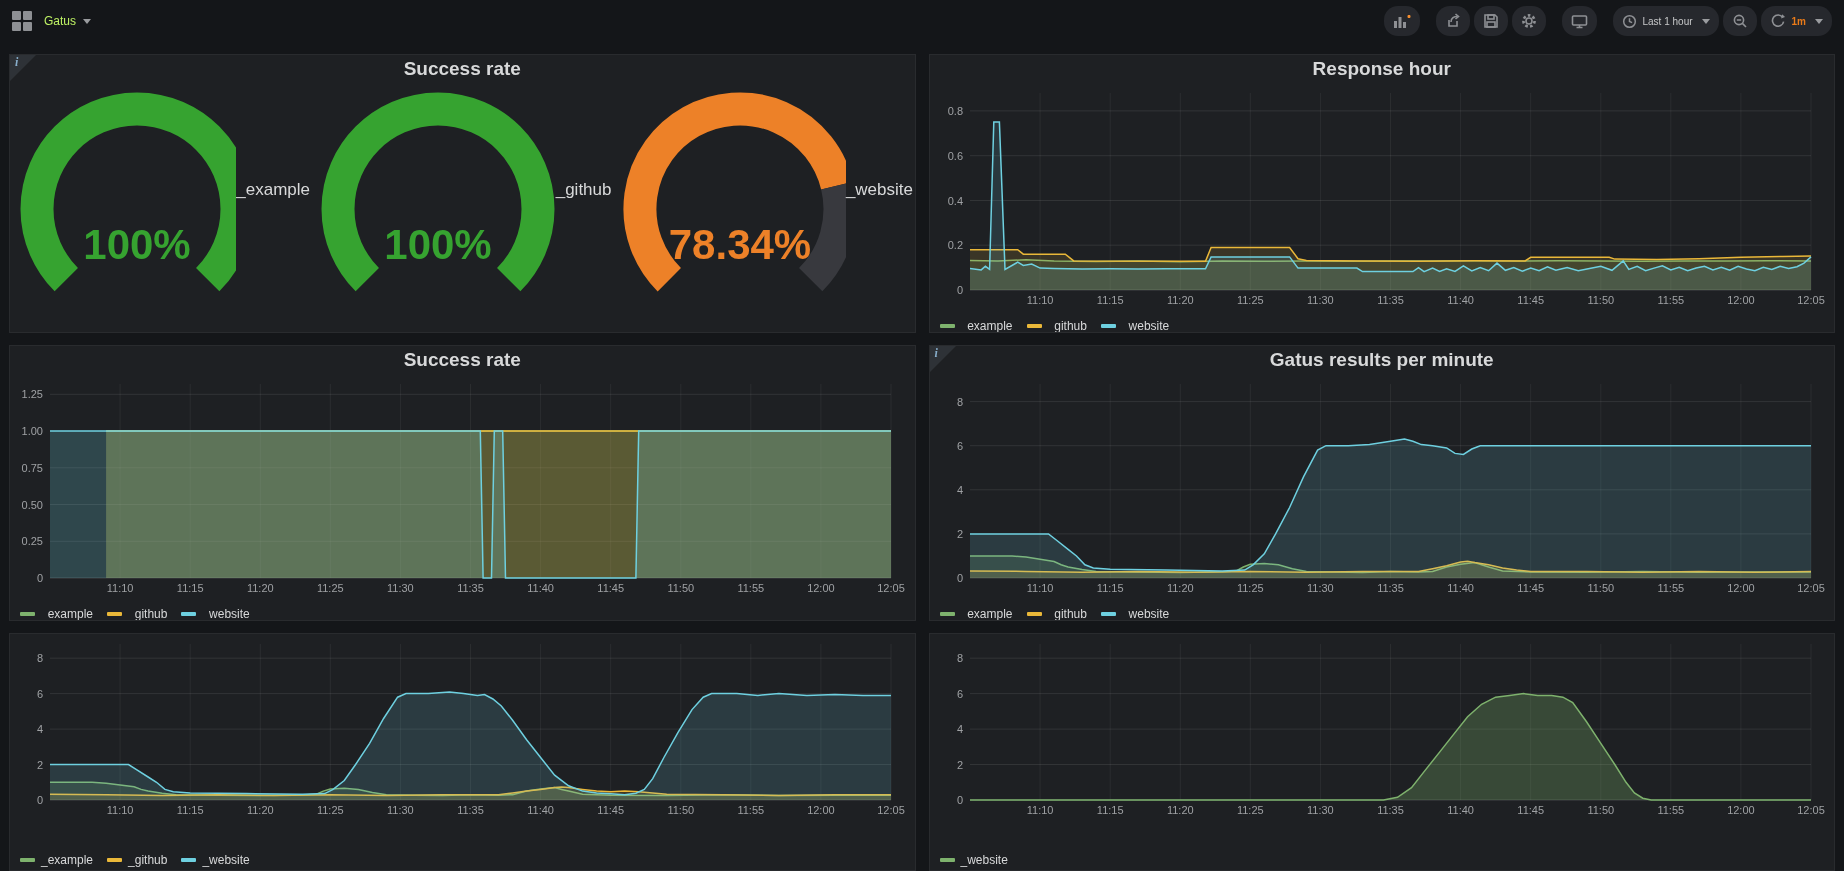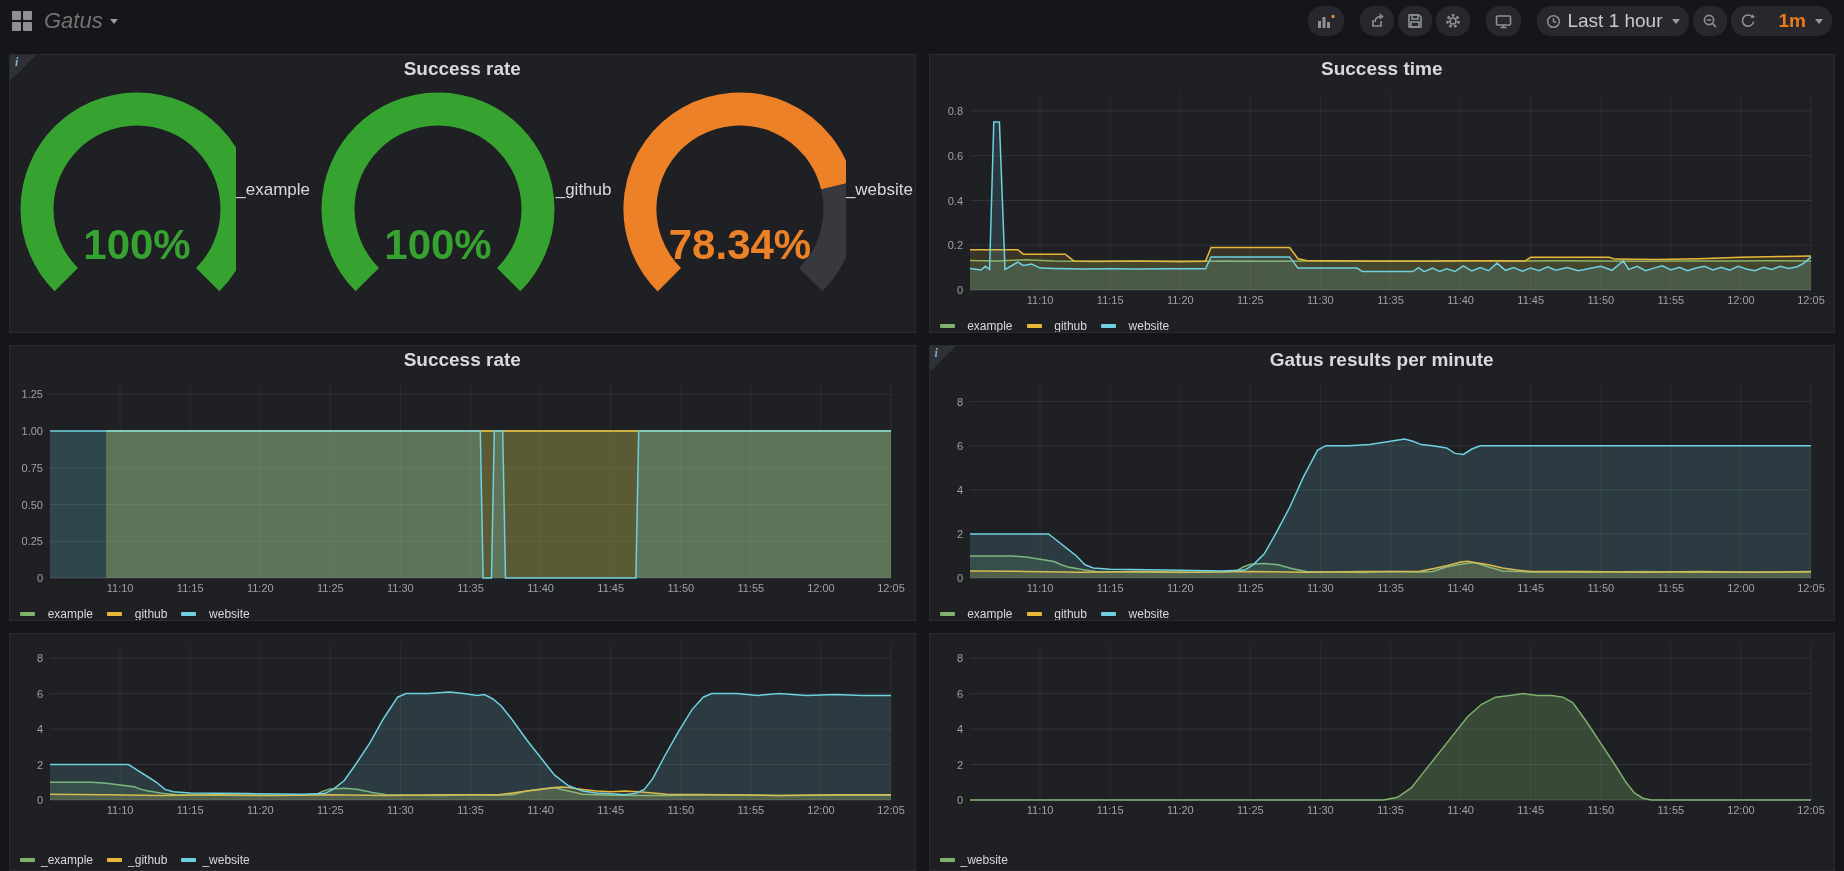--- a/index.html
+++ b/index.html
@@ -2,30 +2,30 @@
 <html><head>
 <meta charset="utf-8">
 <style>
   * { margin:0; padding:0; box-sizing:border-box; }
   html,body { width:1844px; height:871px; overflow:hidden; background:#141619;
     font-family:"Liberation Sans", sans-serif; color:#d8d9da; }
   
   .navbar { height:42px; display:flex; align-items:center; padding:0 12px; background:#141619; }
   .apps-icon { display:grid; grid-template-columns:9px 9px; grid-template-rows:9px 9px; gap:2px; margin-right:12px; cursor:pointer; }
   .apps-icon i { background:#8e9094; border-radius:1px; }
-  .dash-title { font-size:22px; color:#737373; cursor:pointer; display:flex; align-items:center;font-style:italic; }
+  .dash-title { font-size:12px; color:#bef264; cursor:pointer; display:flex; align-items:center; }
   .caret { width:0; height:0; border-left:4px solid transparent; border-right:4px solid transparent;
     border-top:5px solid #9a9c9f; display:inline-block; margin-left:7px; }
   .nav-right { margin-left:auto; display:flex; align-items:center; }
   .tbtn { height:30px; min-width:34px; padding:0 9px; background:#26282d; border-radius:14px;
     display:flex; align-items:center; justify-content:center; margin-left:4px; cursor:pointer;
-    color:#c7c8c9; font-size:19px; }
+    color:#c7c8c9; font-size:10px; }
   .tbtn svg { stroke:#8e9094; fill:none; stroke-width:1.6; }
   .gap { width:12px; }
-  .t-orange { color:#eb7b18; font-weight:bold; margin:0 2px 0 23px; }
+  .t-orange { color:#eb7b18; font-weight:bold; margin:0 2px 0 6px; }
   .t-label { margin:0 2px 0 6px; }
   
   .dashboard { position:absolute; top:42px; left:0; right:0; bottom:0; padding:12px 9px 0 9px;
     display:grid; grid-template-columns:1fr 1fr; grid-template-rows:279px 276px 238px; gap:12px 13px; }
   .panel { background:#1e2023; border:1px solid rgba(255,255,255,0.05); position:relative;
     display:flex; flex-direction:column; overflow:hidden; }
   .panel-title { height:28px; line-height:28px; text-align:center; font-size:19px; font-weight:600;
     color:#d8d9da; cursor:pointer; flex:0 0 auto; }
   .chart { flex:1 1 auto; position:relative; margin:0 6px 0 2px; }
   .legend { flex:0 0 22px; padding:2px 0 0 10px; font-size:12px; color:#d8d9da; display:flex; align-items:center; }
@@ -147,21 +147,21 @@
             <path d="M 54.3 192.7 A 100 100 0 1 1 222.2 98.7" stroke="#ed8128" stroke-width="33" fill="none"></path>
             <path d="M 222.2 98.7 A 100 100 0 0 1 195.7 192.7" stroke="#38393e" stroke-width="33" fill="none"></path>
             <text class="gauge-value" x="125" y="172" text-anchor="middle" fill="#ed8128">78.34%</text>
           </svg>
           <div class="gauge-label">_website</div>
         </div>
       </div>
   </div>
 
   <div class="panel">
-    <div class="panel-title">Success time</div>
+    <div class="panel-title">Response hour</div>
     <div class="chart"><svg width="897" height="227">
           <line x1="108.1" x2="108.1" y1="10" y2="207" stroke="rgba(255,255,255,0.06)"></line>
           <text class="axis" x="108.1" y="221" text-anchor="middle">11:10</text>
           <line x1="178.2" x2="178.2" y1="10" y2="207" stroke="rgba(255,255,255,0.06)"></line>
           <text class="axis" x="178.2" y="221" text-anchor="middle">11:15</text>
           <line x1="248.3" x2="248.3" y1="10" y2="207" stroke="rgba(255,255,255,0.06)"></line>
           <text class="axis" x="248.3" y="221" text-anchor="middle">11:20</text>
           <line x1="318.3" x2="318.3" y1="10" y2="207" stroke="rgba(255,255,255,0.06)"></line>
           <text class="axis" x="318.3" y="221" text-anchor="middle">11:25</text>
           <line x1="388.4" x2="388.4" y1="10" y2="207" stroke="rgba(255,255,255,0.06)"></line>

